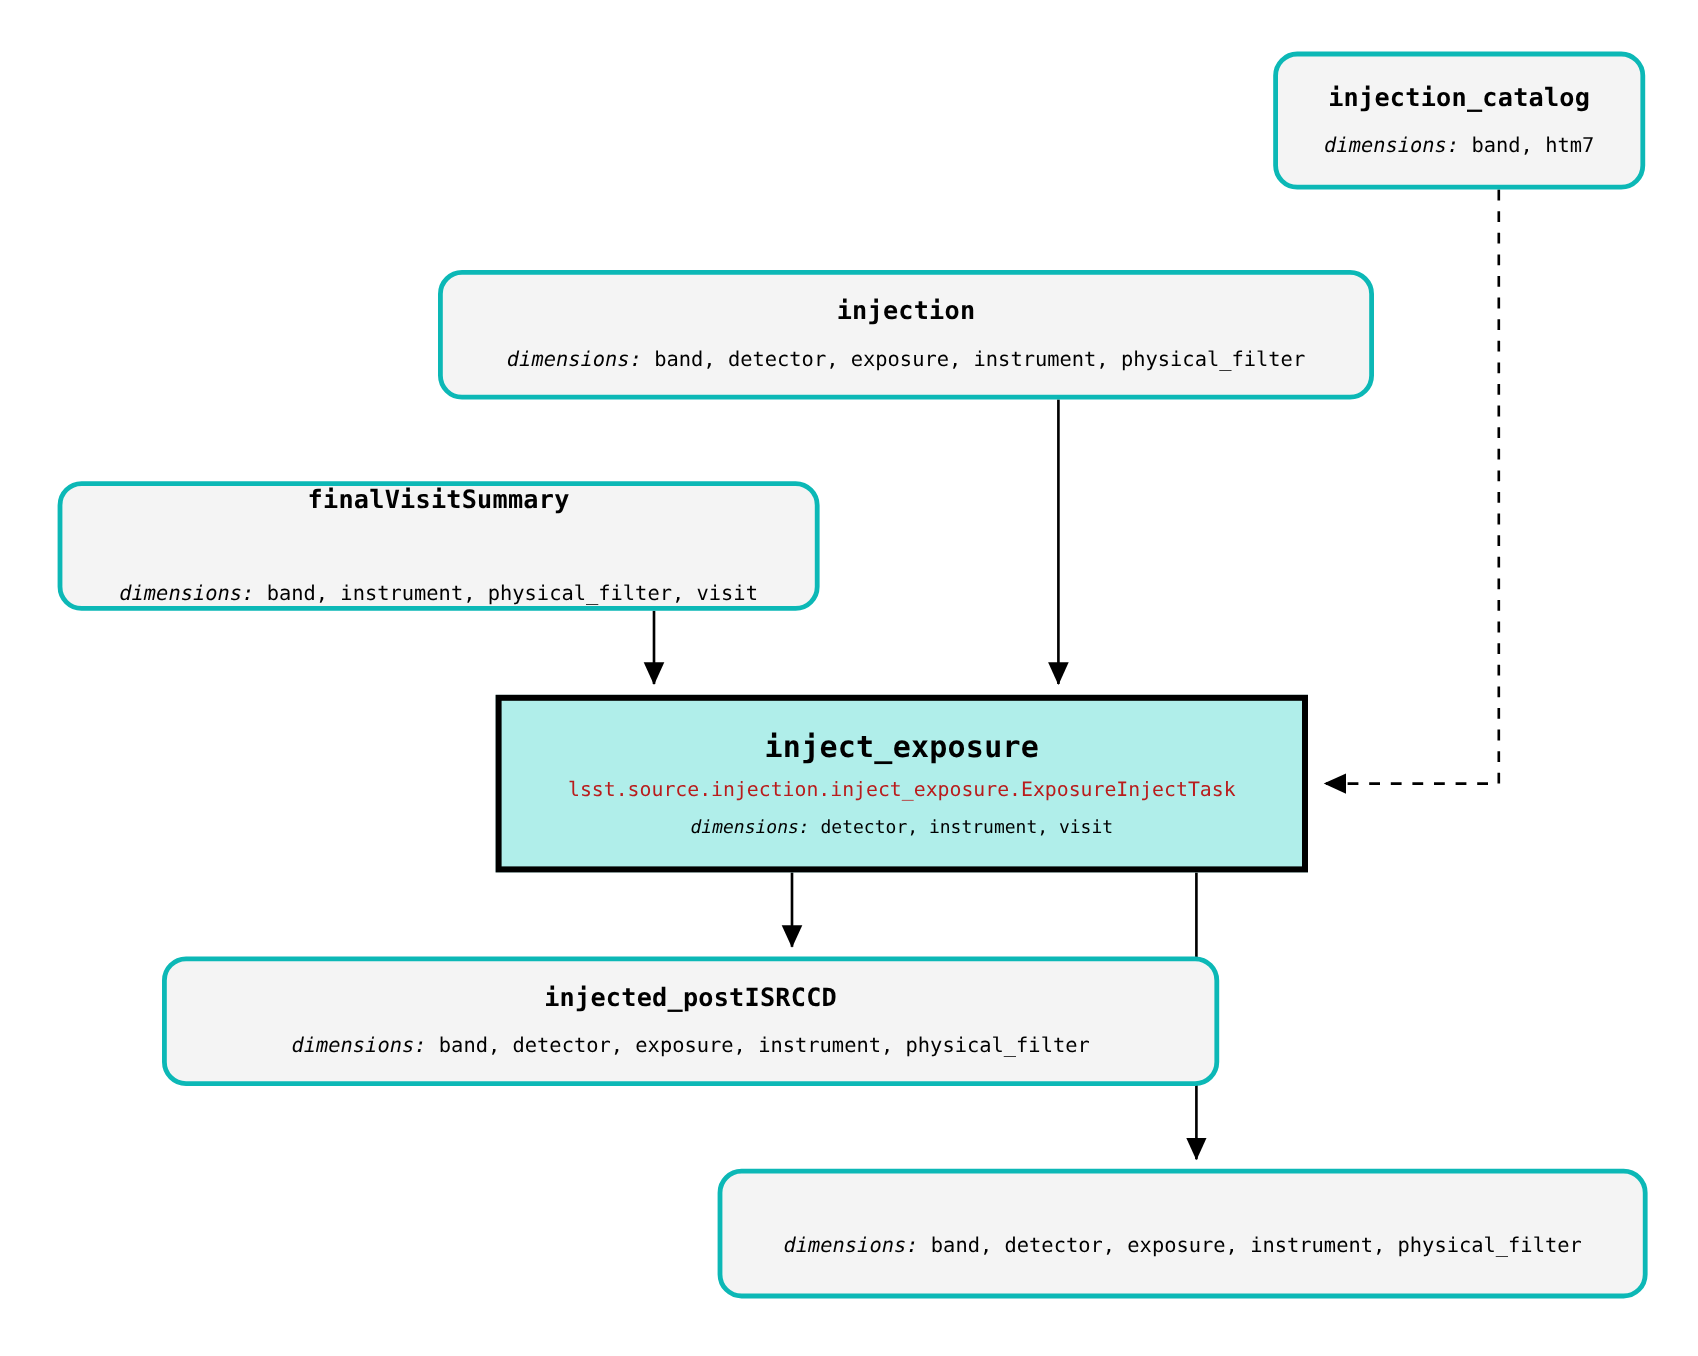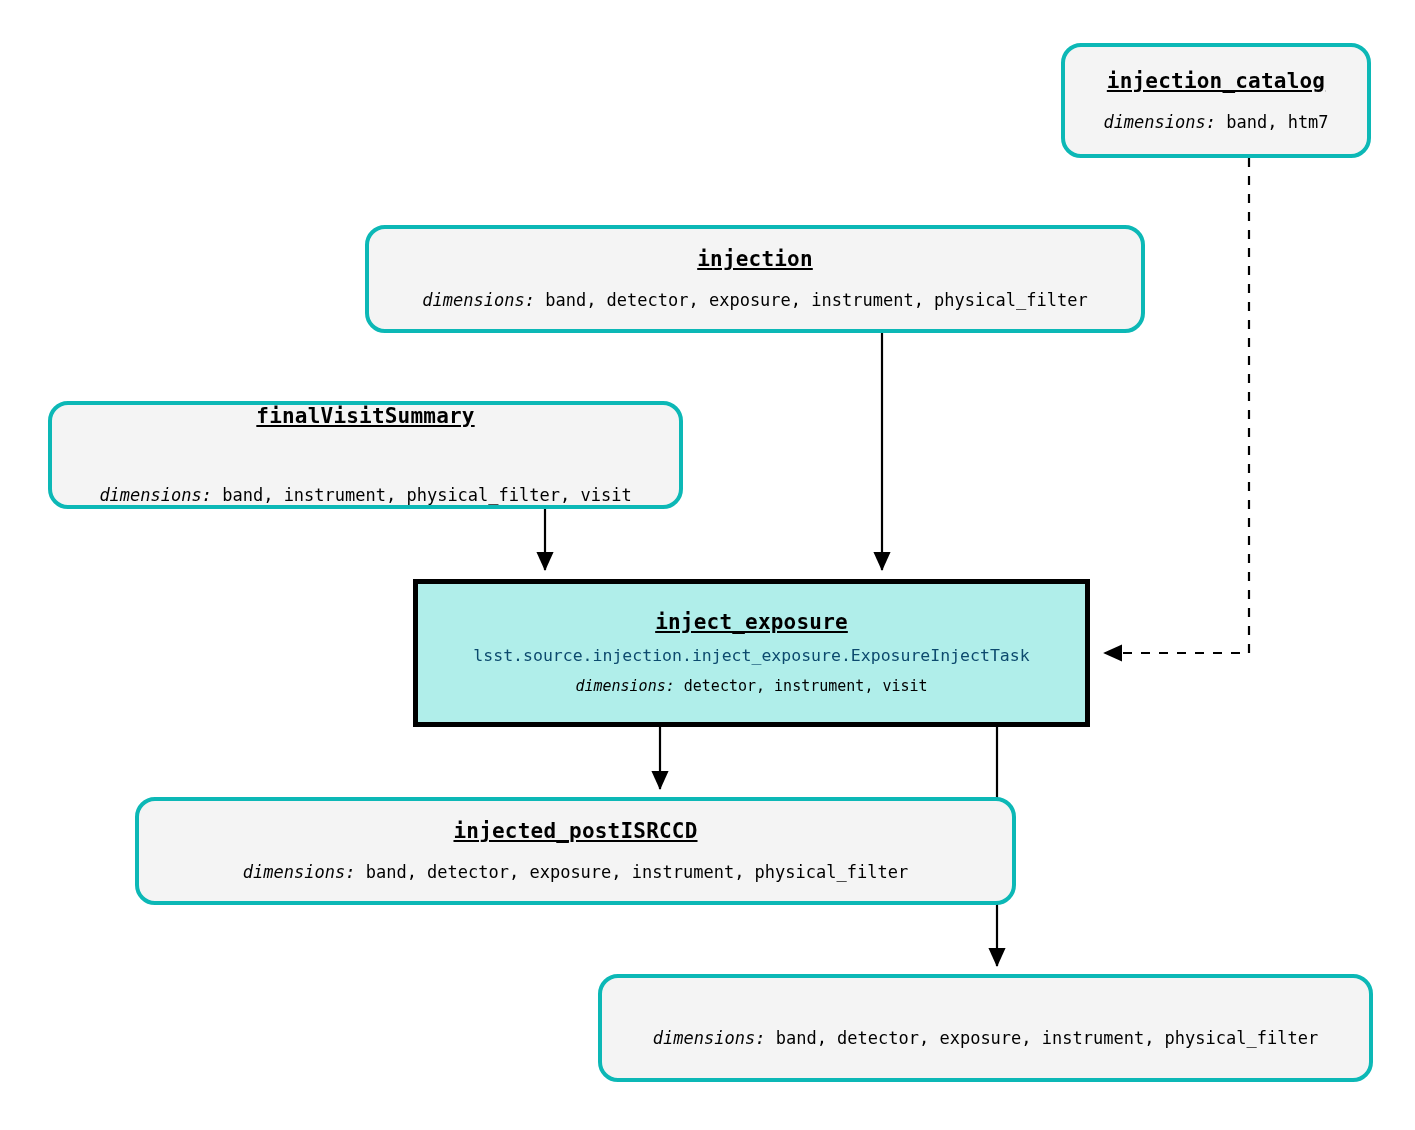--- a/index.html
+++ b/index.html
@@ -43,33 +43,32 @@
     background: #b0eeea;
     border: 5px solid #000000;
     border-radius: 0;
   }
   .node-title {
     font-weight: bold;
     color: #000000;
     text-align: center;
     white-space: nowrap;
     line-height: 1.1;
-    text-decoration: underline;
   }
   .dataset .node-title {
     font-size: 21px;
     letter-spacing: 0.2px;
   }
   .task .node-title {
-    font-size: 21px;
+    font-size: 25px;
     letter-spacing: 0.2px;
   }
   .node-class {
     font-size: 16.5px;
-    color: #0c4a6e;
+    color: #b91c1c;
     text-align: center;
     white-space: nowrap;
     line-height: 1.1;
   }
   .node-dims {
     font-size: 17px;
     color: #000000;
     text-align: left;
     white-space: nowrap;
     line-height: 1.1;

